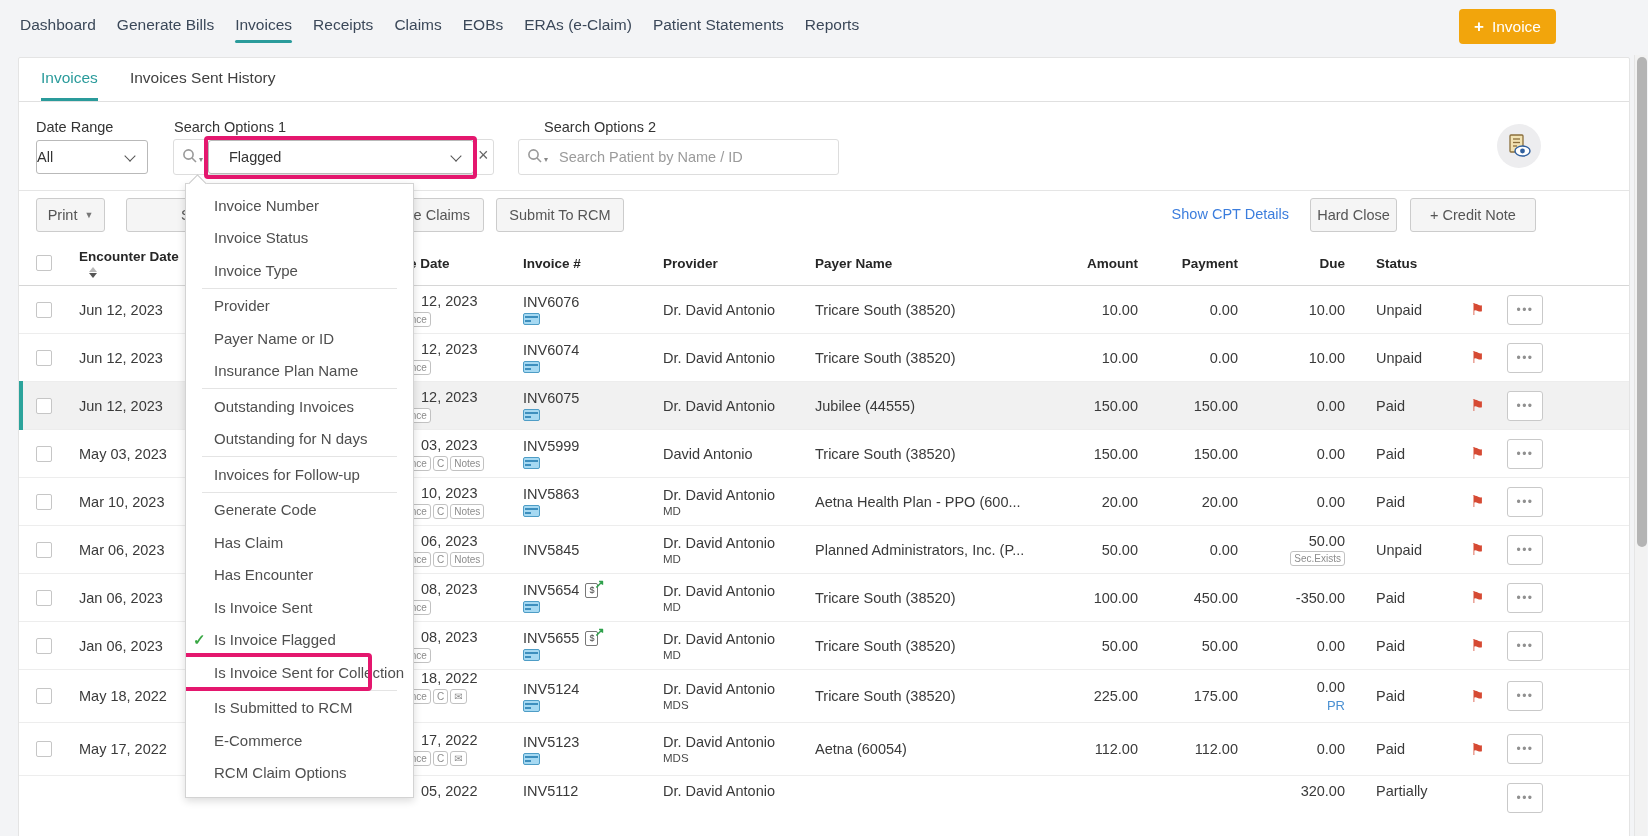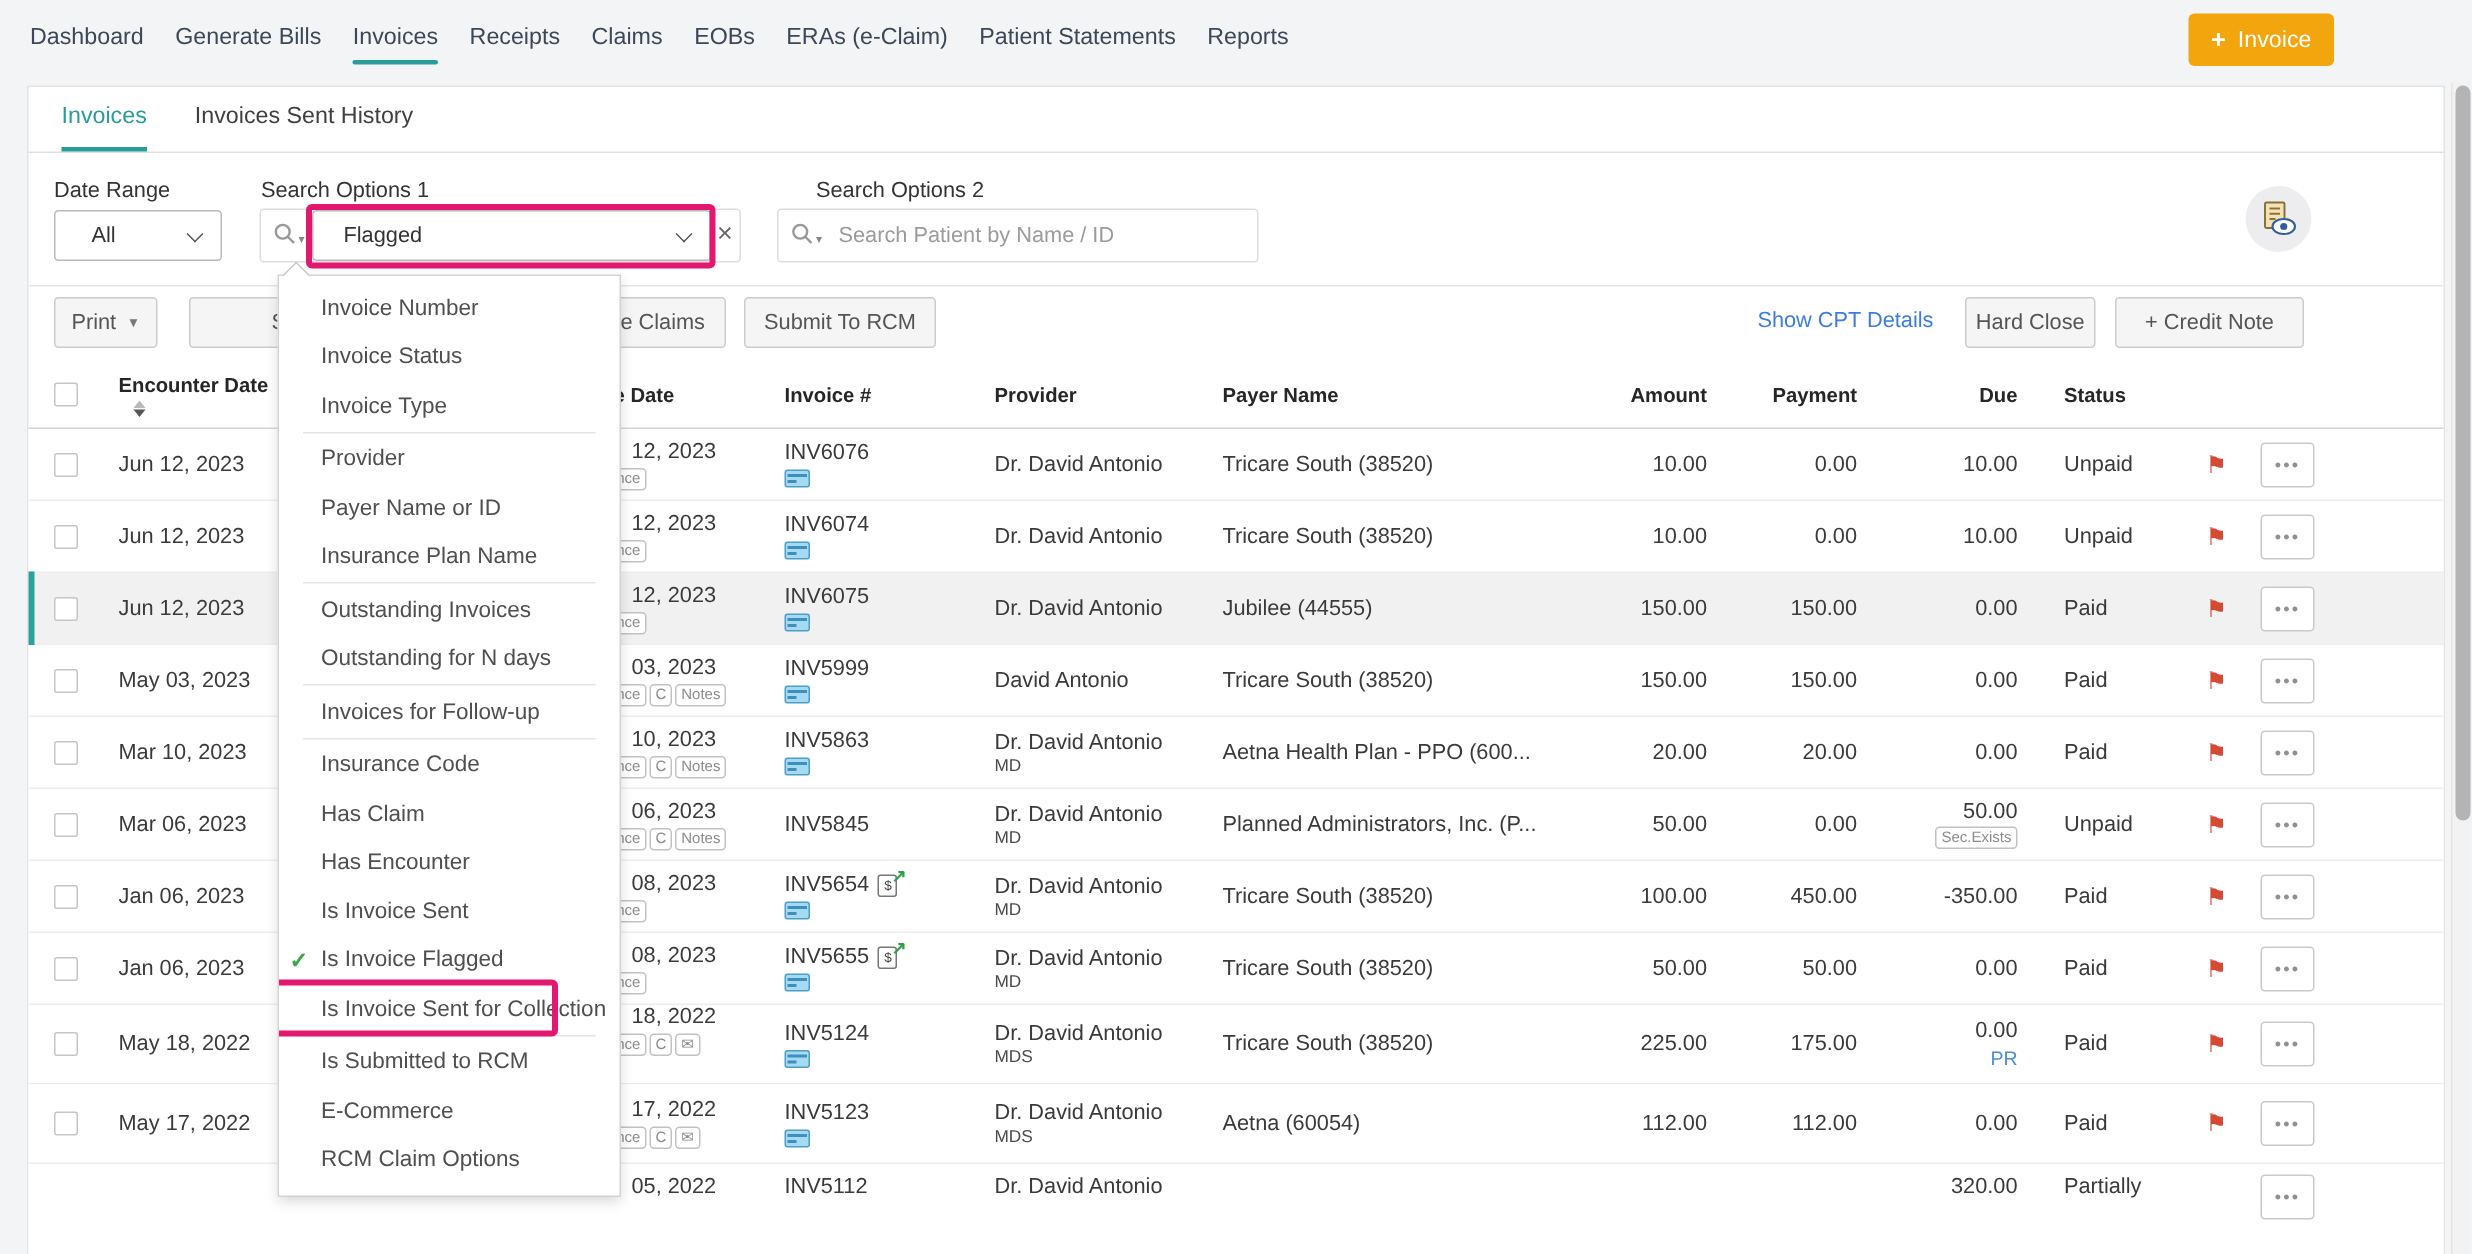--- a/index.html
+++ b/index.html
@@ -114,21 +114,21 @@
 
 <div class="card">
 
   <div class="tabs" id="tabs">
       <div class="tab active">Invoices</div>
       <div class="tab">Invoices Sent History</div>
     </div>
 
   <div class="filter-row">
     <div class="f-label" style="left:17px">Date Range</div>
-    <div class="sel-box" style="left:17px;top:38px;width:112px;padding-left:24px">
+    <div class="sel-box" style="left:17px;top:38px;width:112px;padding-left:0">
       <span>All</span>
       <span class="chev"></span>
     </div>
 
     <div class="f-label" style="left:155px">Search Options 1</div>
     <div class="grp" style="left:154px;top:37px;width:321px">
       <span class="mag">
         <svg width="16" height="16" viewBox="0 0 16 16">
             <circle cx="6.5" cy="6.5" r="4.6" fill="none" stroke="#999" stroke-width="1.6"></circle>
             <line x1="10" y1="10" x2="14" y2="14" stroke="#999" stroke-width="1.6"></line>
@@ -610,21 +610,21 @@
     </div>
     <div class="dd-item">
       <span>Outstanding for N days</span>
     </div>
     <div class="dd-div"></div>
     <div class="dd-item">
       <span>Invoices for Follow-up</span>
     </div>
     <div class="dd-div"></div>
     <div class="dd-item">
-      <span>Insurance Code</span>
+      <span>Generate Code</span>
     </div>
     <div class="dd-item">
       <span>Has Claim</span>
     </div>
     <div class="dd-item">
       <span>Has Encounter</span>
     </div>
     <div class="dd-item">
       <span>Is Invoice Sent</span>
     </div>

